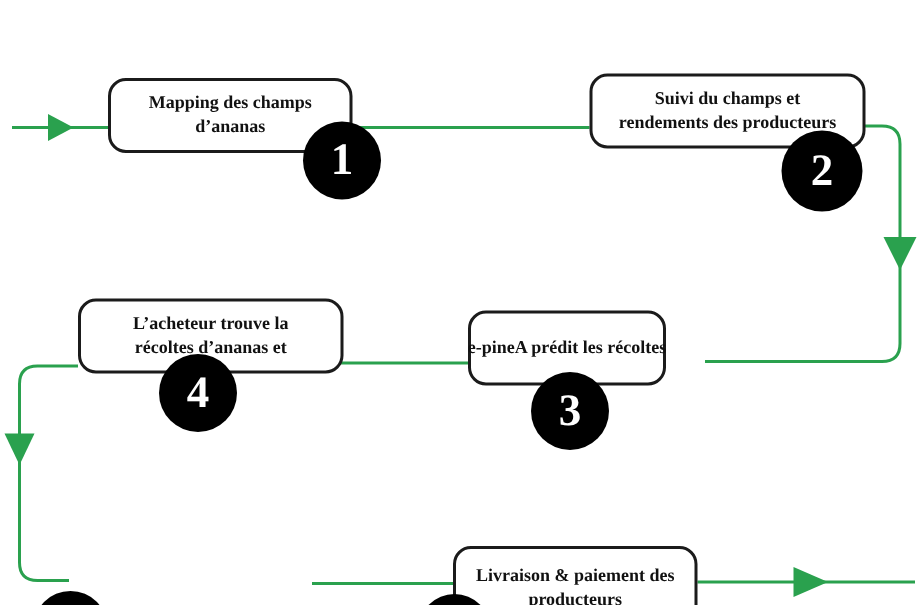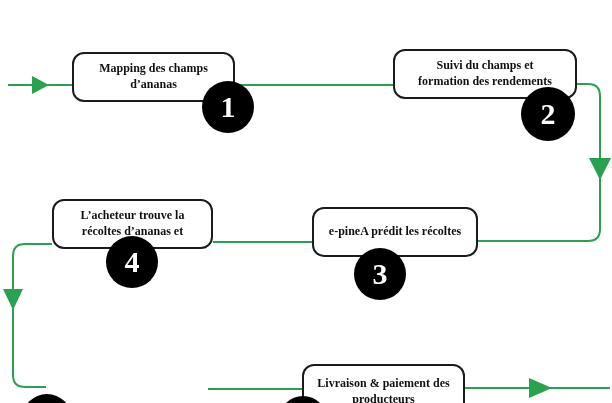--- a/index.html
+++ b/index.html
@@ -33,22 +33,22 @@
     background:var(--circle-fill,#000);
     color:var(--circle-text,#fff);
     border-radius:50%;
     display:flex;align-items:center;justify-content:center;
     font-weight:bold;
     font-family:"Liberation Serif","DejaVu Serif",serif;
   }
   
   #box1{left:72px;top:8px;width:163px;height:50px;}
   #box2{left:393px;top:5px;width:184px;height:50px;}
-  #box3{left:312px;top:163px;width:166px;height:50px;}
-  #box4{left:52px;top:155px;width:161px;height:50px;}
+  #box3{left:312px;top:163px;width:132px;height:50px;}
+  #box4{left:52px;top:155px;width:177px;height:50px;}
   #box5{left:44px;top:320px;width:164px;height:52px;}
   #box6{left:302px;top:320px;width:163px;height:56px;}
   
   #badge1{left:202px;top:37px;width:52px;height:52px;font-size:30px;}
   #badge2{left:521px;top:43px;width:54px;height:54px;font-size:30px;}
   #badge3{left:354px;top:204px;width:52px;height:52px;font-size:30px;}
   #badge4{left:106px;top:192px;width:52px;height:52px;font-size:30px;}
   #badge5{left:22px;top:350px;width:50px;height:50px;font-size:29px;}
   #badge6{left:279px;top:352px;width:48px;height:48px;font-size:28px;}
 </style>
@@ -74,21 +74,21 @@
       <polygon points="529,334 552,344 529,354"></polygon>
     </g>
   </svg>
 
   <div class="step-box" id="box1">
     <span class="line">Mapping des champs</span>
     <span class="line">d’ananas</span>
   </div>
   <div class="step-box" id="box2">
     <span class="line">Suivi du champs et</span>
-    <span class="line">formation des rendements</span>
+    <span class="line">rendements des producteurs</span>
   </div>
   <div class="step-box" id="box3">
     <span class="line">e-pineA prédit les récoltes</span>
   </div>
   <div class="step-box" id="box4">
     <span class="line">L’acheteur trouve la</span>
     <span class="line">récoltes d’ananas et</span>
   </div>
   <div class="step-box" id="box6">
     <span class="line">Livraison &amp; paiement des</span>

